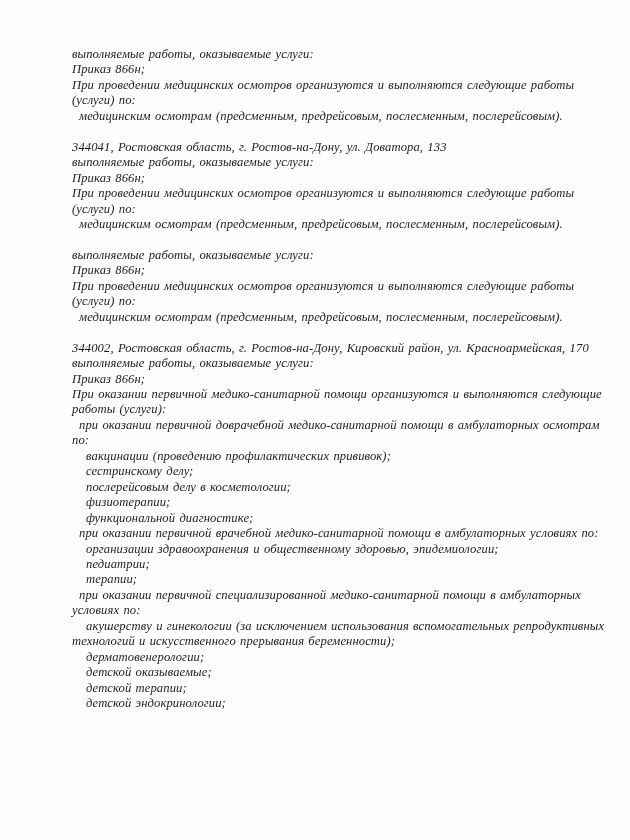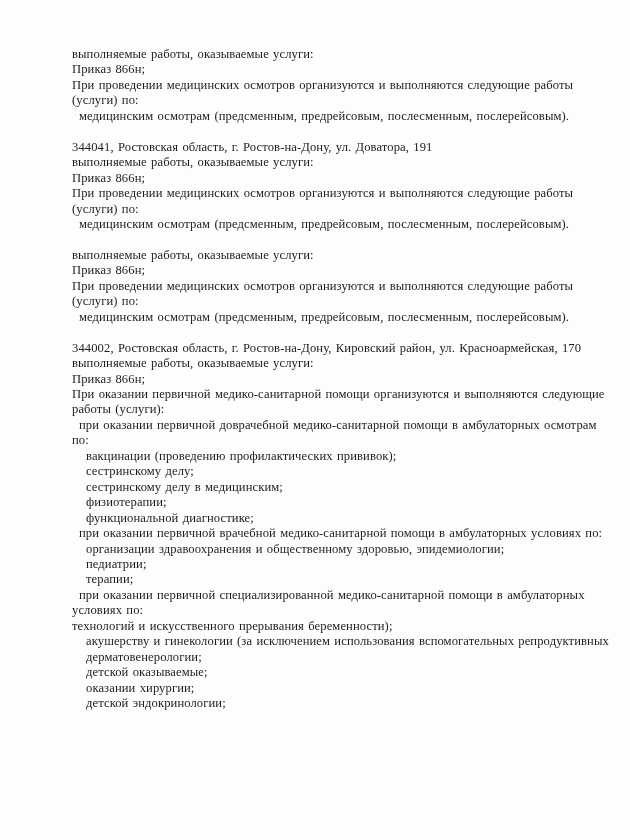--- a/index.html
+++ b/index.html
@@ -25,41 +25,42 @@
   .textblock {
     position: absolute;
     left: 72px;
     top: 47px;
     width: 552px;
     font-size: 12.6px;
     line-height: 15.45px;
     color: #1d1d1d;
     word-spacing: 1px;
     letter-spacing: 0.1px;
+    font-style: italic;
   }
   .line {
     white-space: pre;
     min-height: 15.45px;
   }
   .i0 { padding-left: 0; }
   .i1 { padding-left: 7px; }
   .i2 { padding-left: 14px; }
 </style>
 </head>
 <body style="background: rgb(253, 253, 253);">
 
 <div class="page">
   <div class="textblock" style="color: rgb(29, 29, 29);">
       <div class="line i0">выполняемые работы, оказываемые услуги:</div>
       <div class="line i0">Приказ 866н;</div>
       <div class="line i0">При проведении медицинских осмотров организуются и выполняются следующие работы</div>
       <div class="line i0">(услуги) по:</div>
       <div class="line i1">медицинским осмотрам (предсменным, предрейсовым, послесменным, послерейсовым).</div>
       <div class="line i0">&nbsp;</div>
-      <div class="line i0">344041, Ростовская область, г. Ростов-на-Дону, ул. Доватора, 191</div>
+      <div class="line i0">344041, Ростовская область, г. Ростов-на-Дону, ул. Доватора, 133</div>
       <div class="line i0">выполняемые работы, оказываемые услуги:</div>
       <div class="line i0">Приказ 866н;</div>
       <div class="line i0">При проведении медицинских осмотров организуются и выполняются следующие работы</div>
       <div class="line i0">(услуги) по:</div>
       <div class="line i1">медицинским осмотрам (предсменным, предрейсовым, послесменным, послерейсовым).</div>
       <div class="line i0">&nbsp;</div>
       <div class="line i0">выполняемые работы, оказываемые услуги:</div>
       <div class="line i0">Приказ 866н;</div>
       <div class="line i0">При проведении медицинских осмотров организуются и выполняются следующие работы</div>
       <div class="line i0">(услуги) по:</div>
@@ -67,29 +68,29 @@
       <div class="line i0">&nbsp;</div>
       <div class="line i0">344002, Ростовская область, г. Ростов-на-Дону, Кировский район, ул. Красноармейская, 170</div>
       <div class="line i0">выполняемые работы, оказываемые услуги:</div>
       <div class="line i0">Приказ 866н;</div>
       <div class="line i0">При оказании первичной медико-санитарной помощи организуются и выполняются следующие</div>
       <div class="line i0">работы (услуги):</div>
       <div class="line i1">при оказании первичной доврачебной медико-санитарной помощи в амбулаторных осмотрам</div>
       <div class="line i0">по:</div>
       <div class="line i2">вакцинации (проведению профилактических прививок);</div>
       <div class="line i2">сестринскому делу;</div>
-      <div class="line i2">сестринскому делу в медицинским;</div>
+      <div class="line i2">послерейсовым делу в косметологии;</div>
       <div class="line i2">физиотерапии;</div>
       <div class="line i2">функциональной диагностике;</div>
       <div class="line i1">при оказании первичной врачебной медико-санитарной помощи в амбулаторных условиях по:</div>
       <div class="line i2">организации здравоохранения и общественному здоровью, эпидемиологии;</div>
       <div class="line i2">педиатрии;</div>
       <div class="line i2">терапии;</div>
       <div class="line i1">при оказании первичной специализированной медико-санитарной помощи в амбулаторных</div>
       <div class="line i0">условиях по:</div>
+      <div class="line i2">акушерству и гинекологии (за исключением использования вспомогательных репродуктивных</div>
       <div class="line i0">технологий и искусственного прерывания беременности);</div>
-      <div class="line i2">акушерству и гинекологии (за исключением использования вспомогательных репродуктивных</div>
       <div class="line i2">дерматовенерологии;</div>
       <div class="line i2">детской оказываемые;</div>
-      <div class="line i2">оказании хирургии;</div>
+      <div class="line i2">детской терапии;</div>
       <div class="line i2">детской эндокринологии;</div>
     </div>
 </div>
 
 </body></html>

